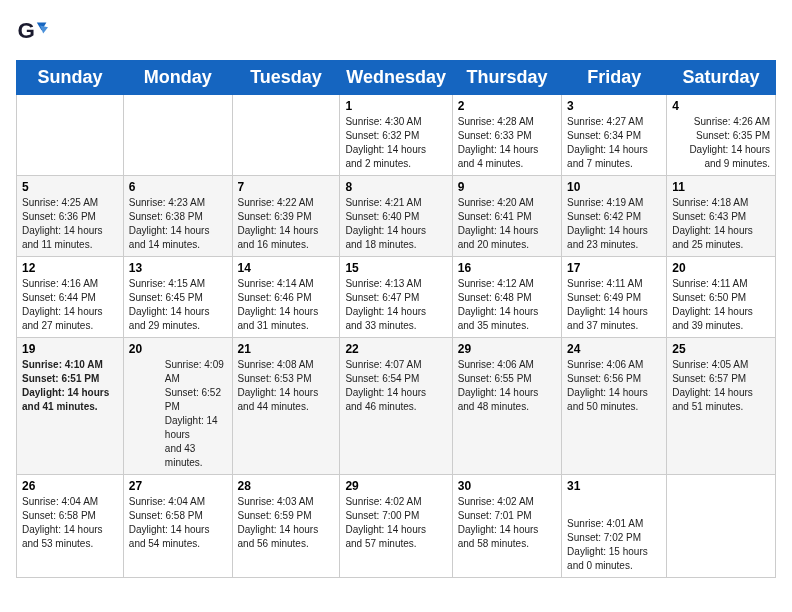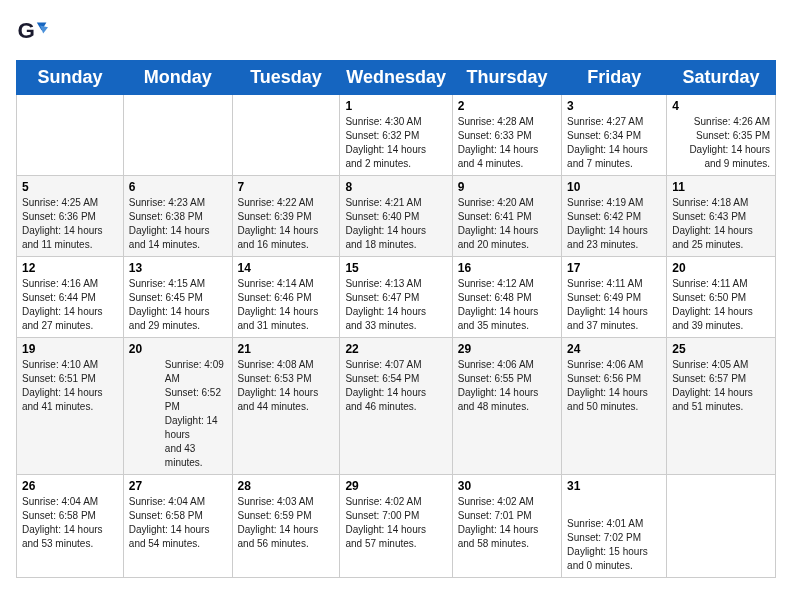--- a/index.html
+++ b/index.html
@@ -247,21 +247,21 @@
           <span class="day-num">20</span>
           <div class="day-info" style="white-space: pre-line;">Sunrise: 4:11 AM
 Sunset: 6:50 PM
 Daylight: 14 hours
 and 39 minutes.</div>
         </td>
       </tr>
       <tr>
         <td style="background: rgb(245, 245, 245);">
           <span class="day-num">19</span>
-          <div class="day-info" style="white-space: pre-line;">Sunrise: 4:10 AM
+          <div class="day-info" style="white-space: pre-line; font-weight: bold;">Sunrise: 4:10 AM
 Sunset: 6:51 PM
 Daylight: 14 hours
 and 41 minutes.</div>
         </td>
         <td style="background: rgb(245, 245, 245);">
           <span class="day-num">20</span>
           <div class="day-info" style="white-space: pre-line; margin-left: 36px;">Sunrise: 4:09 AM
 Sunset: 6:52 PM
 Daylight: 14 hours
 and 43 minutes.</div>

